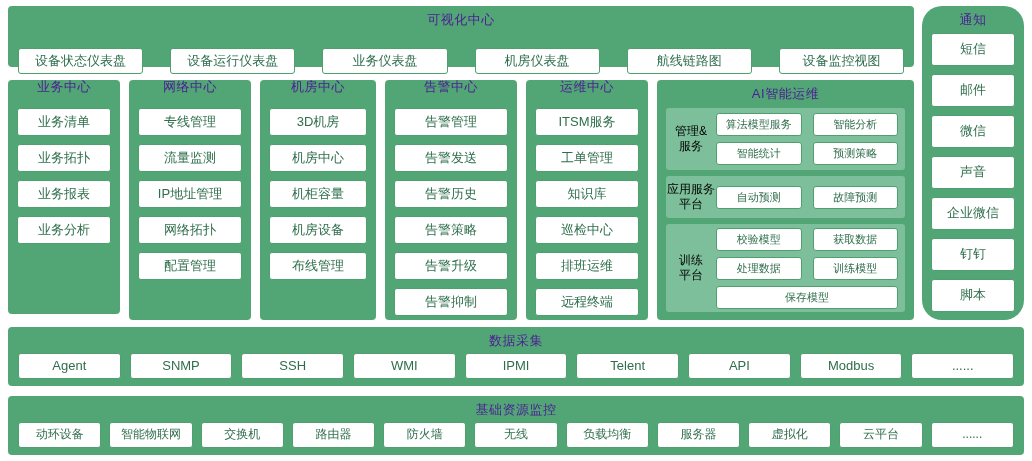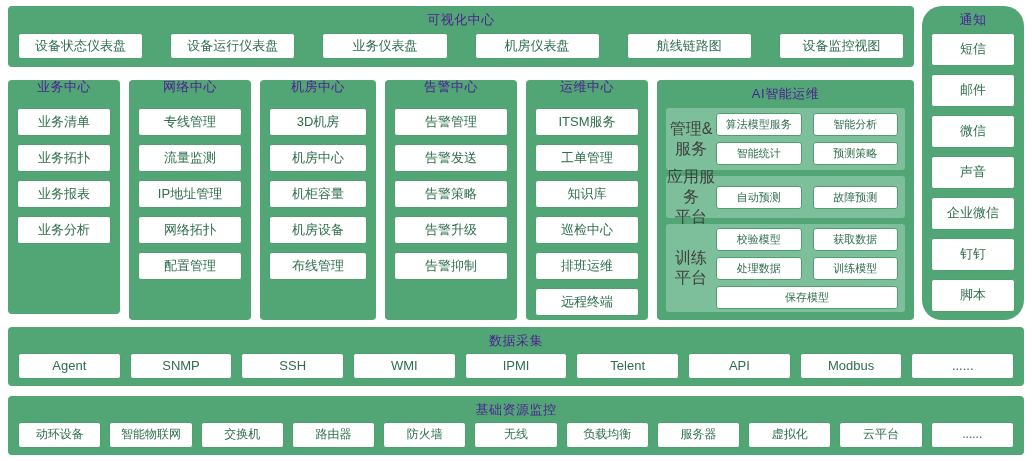--- a/index.html
+++ b/index.html
@@ -44,21 +44,21 @@
   .chip.small { font-size: 11px; }
 
   
   #viz-center {
     left: 8px; top: 6px;
     width: 906px; height: 61px;
     padding-top: 7px;
   }
   #viz-center .row {
     position: absolute;
-    left: 10px; right: 10px; top: 27px;
+    left: 10px; right: 10px; top: 42px;
     height: 26px;
     display: flex;
     gap: 27px;
   }
   #viz-center .row .chip { flex: 1; }
 
   
   #notify {
     left: 922px; top: 6px;
     width: 102px; height: 314px;
@@ -99,22 +99,22 @@
   }
   .ai-group {
     position: absolute;
     background: #7dbf9b;
     border-radius: 3px;
     display: flex;
     align-items: center;
   }
   .ai-group .glabel {
     width: 50px;
-    color: #404040;
-    font-size: 16px;
+    color: #000000;
+    font-size: 12px;
     text-align: center;
     line-height: 1.25;
     flex: 0 0 50px;
   }
   .ai-group .gbody {
     flex: 1;
     display: flex;
     flex-direction: column;
     gap: 6px;
     padding: 6px 7px 6px 0;
@@ -220,20 +220,21 @@
       <div class="chip">机房设备</div>
       <div class="chip">布线管理</div>
     </div>
   </div>
 
   <div class="panel center-panel" id="c-alarm">
     <div class="panel-title">告警中心</div>
     <div class="items">
       <div class="chip">告警管理</div>
       <div class="chip">告警发送</div>
+      <div class="chip">告警历史</div>
       <div class="chip">告警策略</div>
       <div class="chip">告警升级</div>
       <div class="chip">告警抑制</div>
     </div>
   </div>
 
   <div class="panel center-panel" id="c-ops">
     <div class="panel-title">运维中心</div>
     <div class="items">
       <div class="chip">ITSM服务</div>

